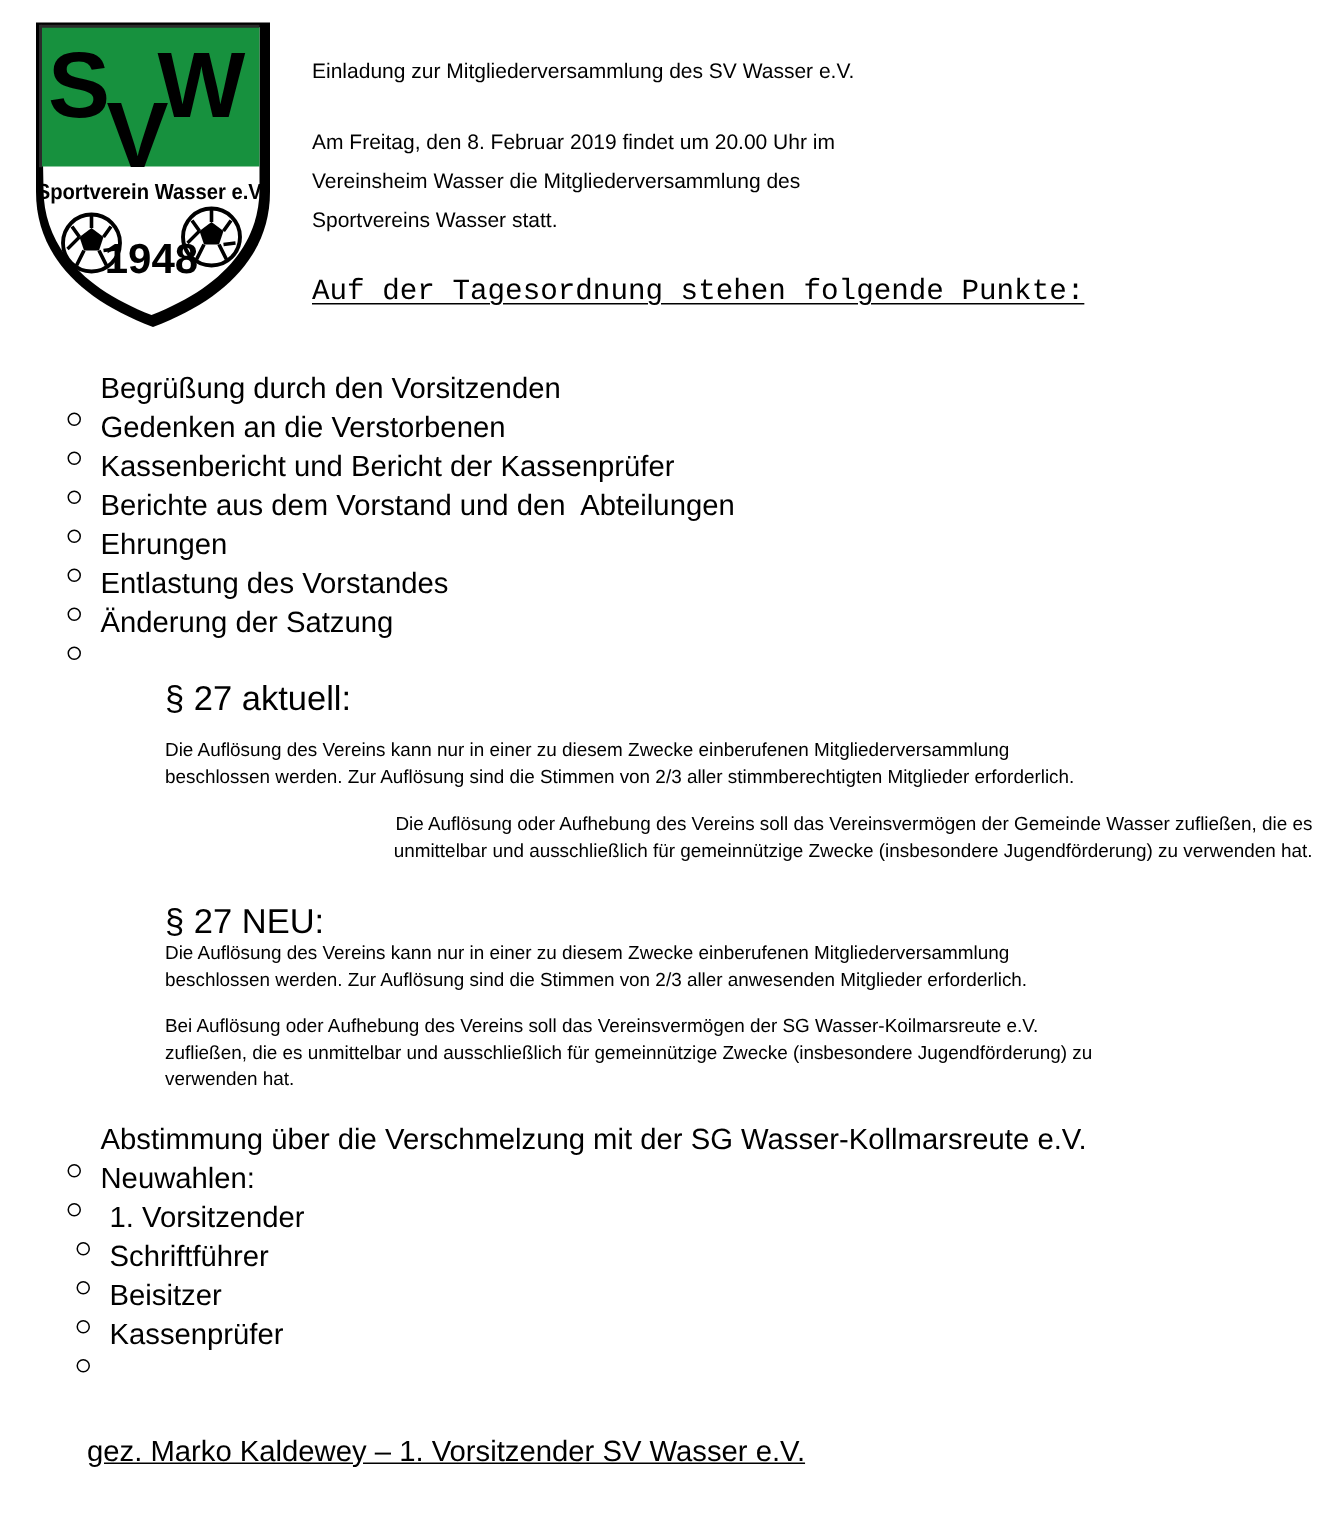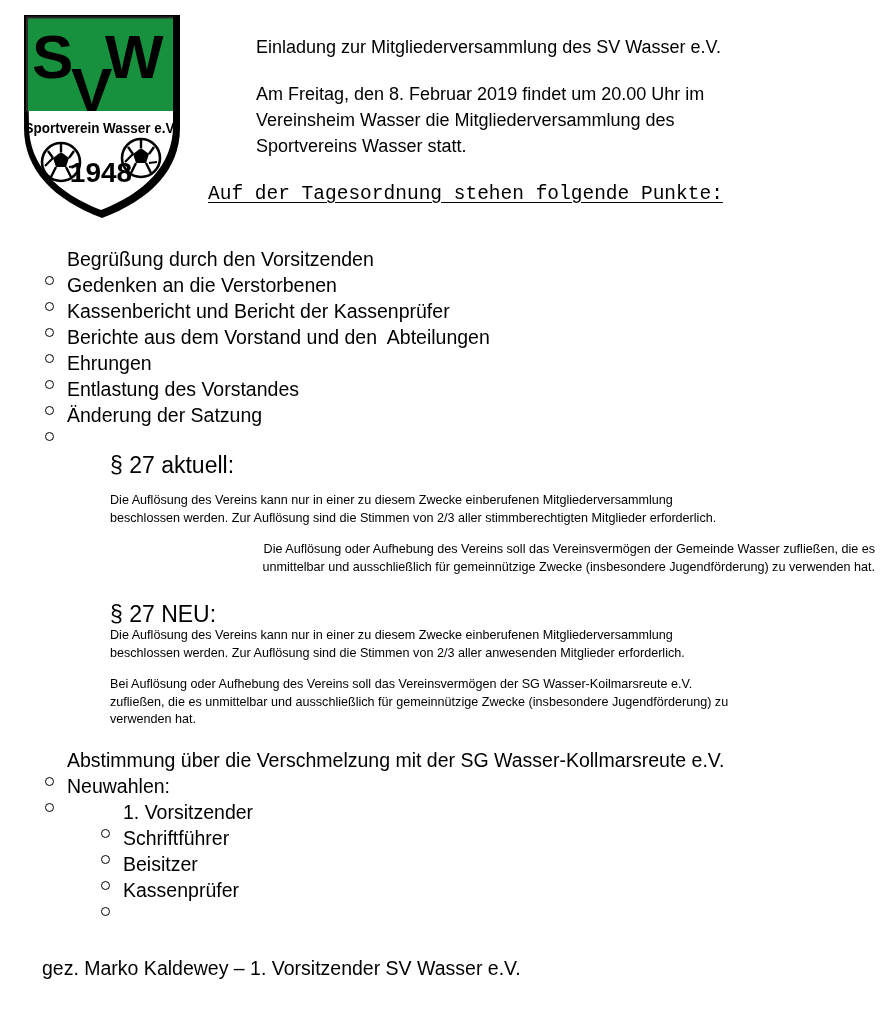--- a/index.html
+++ b/index.html
@@ -23,24 +23,23 @@
   }
   #logo svg { display: block; width: 170px; height: 212px; }
 
   
   #header-block {
     position: absolute;
     left: 208px; top: 34px;
     width: 680px;
   }
   .head-line {
-    font-size: 18px;
+    font-size: 14px;
     line-height: 26px;
     white-space: pre-wrap;
-    margin-left: 48px;
   }
   #intro-para { margin-top: 21px; }
   #agenda-heading {
     margin-top: 22px;
     font-size: 19.5px;
     line-height: 26px;
     text-decoration: underline;
     text-underline-offset: 3px;
     font-family: Liberation Mono, monospace;
   }
@@ -69,21 +68,21 @@
   .li-row .bullet::before {
     content: "";
     position: absolute;
     left: 8px; top: 10px;
     width: 7px; height: 7px;
     border: 1.3px solid #000;
     border-radius: 50%;
     background: transparent;
   }
   .lvl1 { padding-left: 37px; }
-  .lvl2 { padding-left: 93px; }
+  .lvl2 { padding-left: 43px; }
 
   
   #sections {
     position: absolute;
     left: 110px; top: 452px;
     width: 765px;
   }
   .sec-heading {
     font-size: 23px;
     line-height: 26px;
@@ -102,24 +101,25 @@
   
   #lower-list {
     position: absolute;
     left: 0; top: 747px;
     width: 743px;
   }
 
   
   #footer {
     position: absolute;
-    left: 42px; top: 955px;
+    left: 58px; top: 955px;
     font-size: 19.5px;
     line-height: 26px;
     white-space: pre;
+    text-decoration: underline;
   }
 </style>
 </head>
 <body>
 
 <div id="logo">
   <svg viewBox="0 0 170 212" xmlns="http://www.w3.org/2000/svg">
 
     <path d="M6 5 L162 5 L162 118 C162 160 132 190 84 208 C36 190 6 160 6 118 Z" fill="#000000"></path>
 

